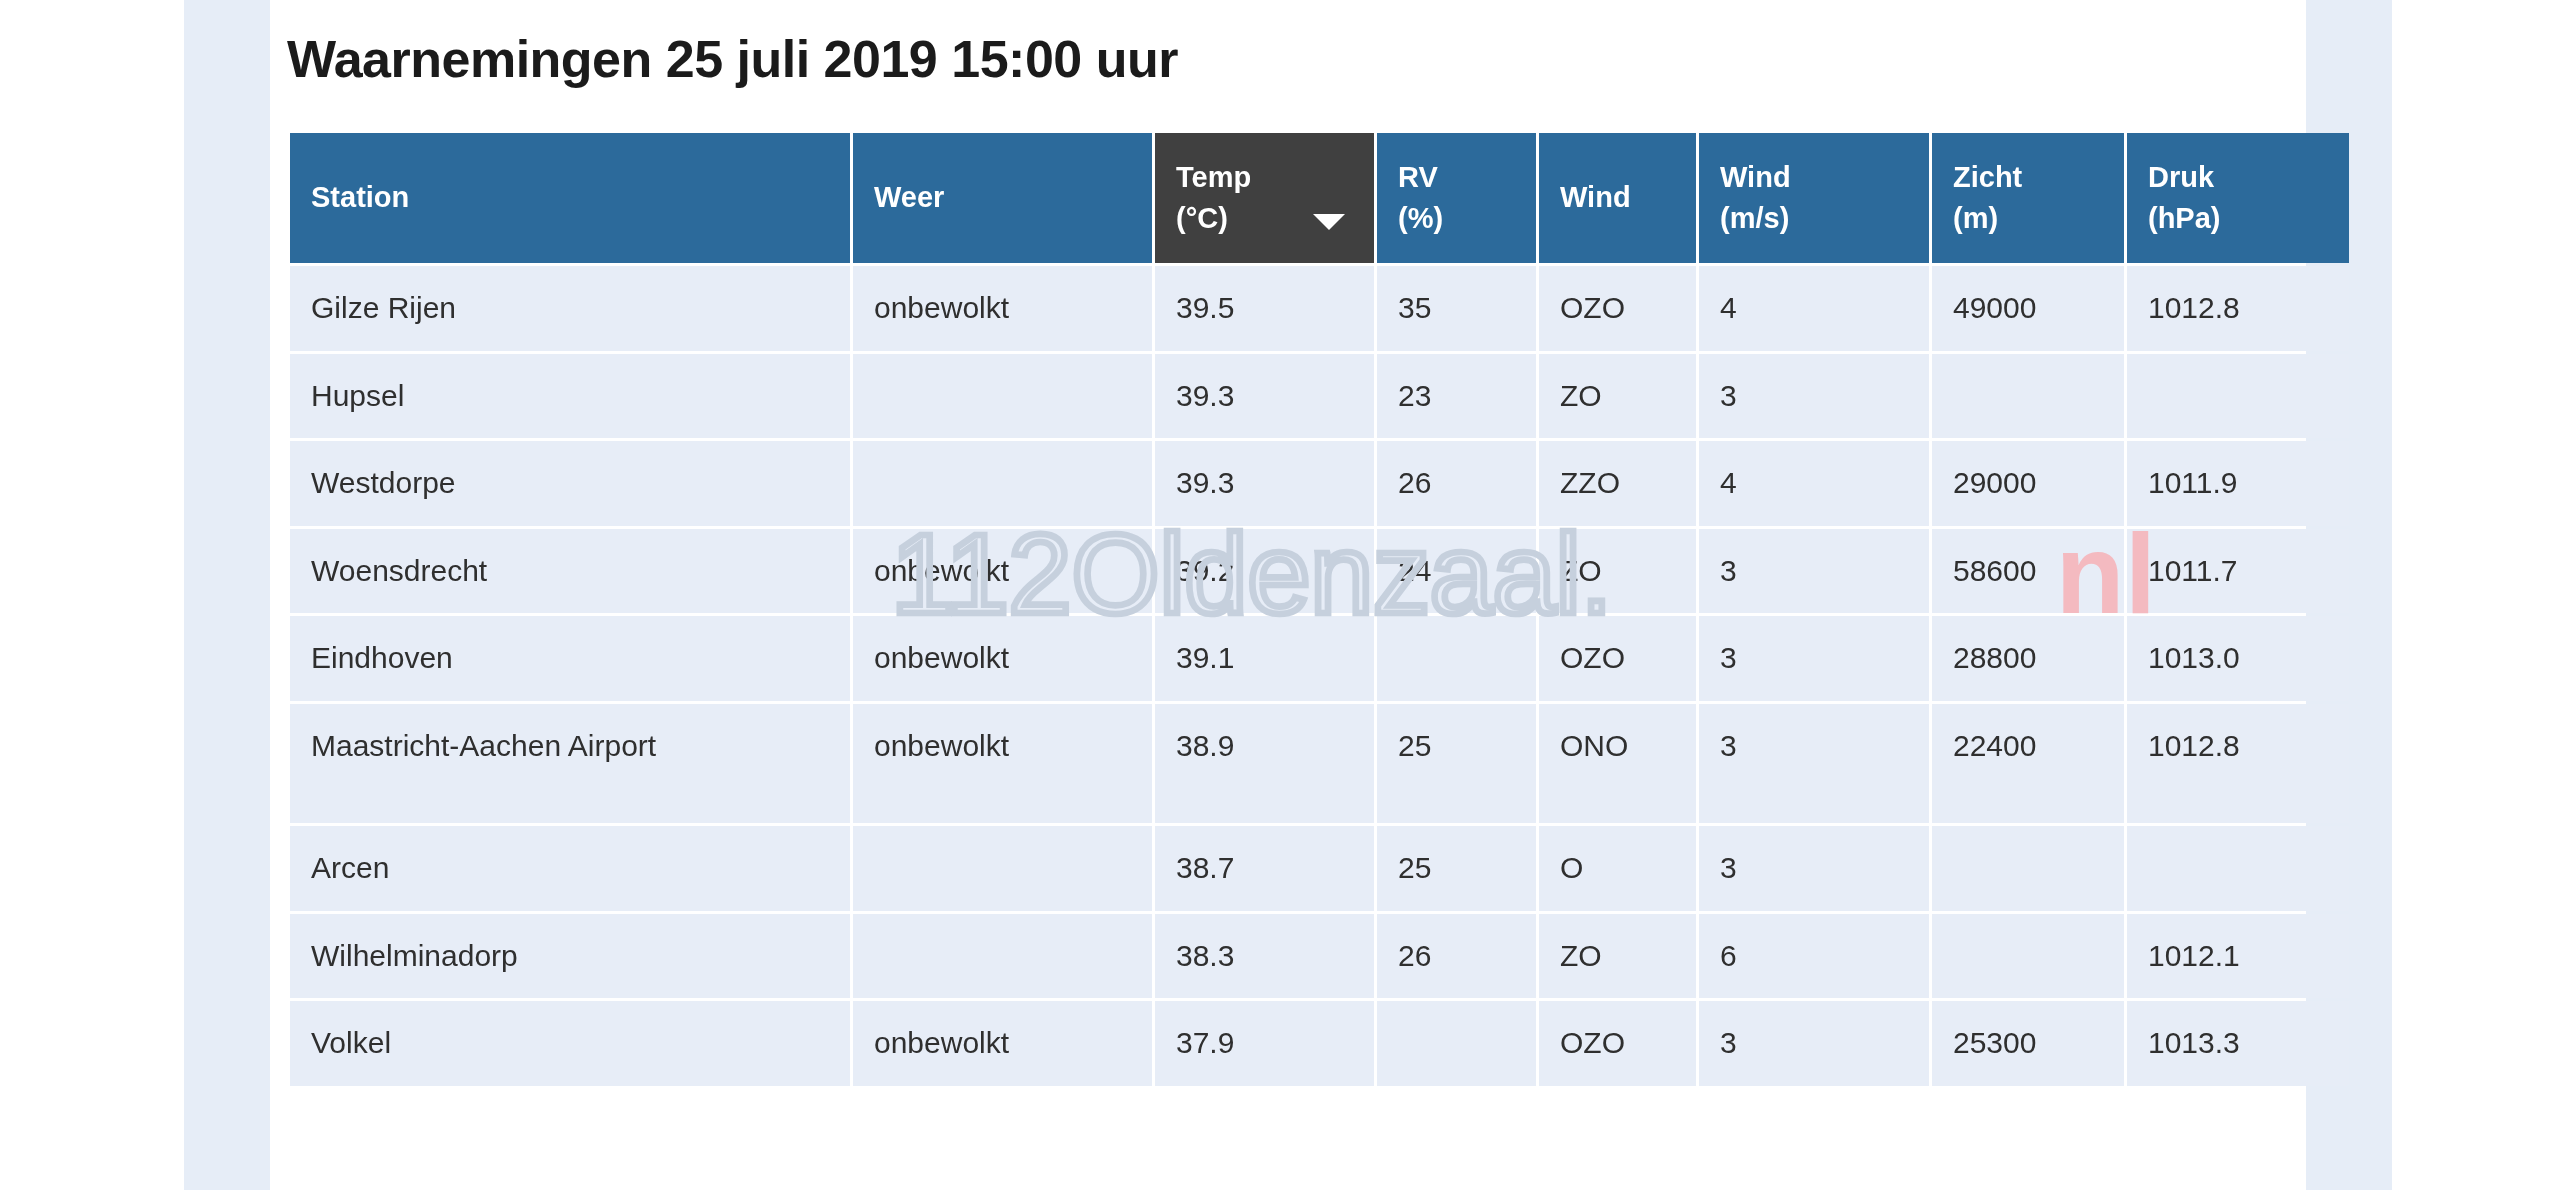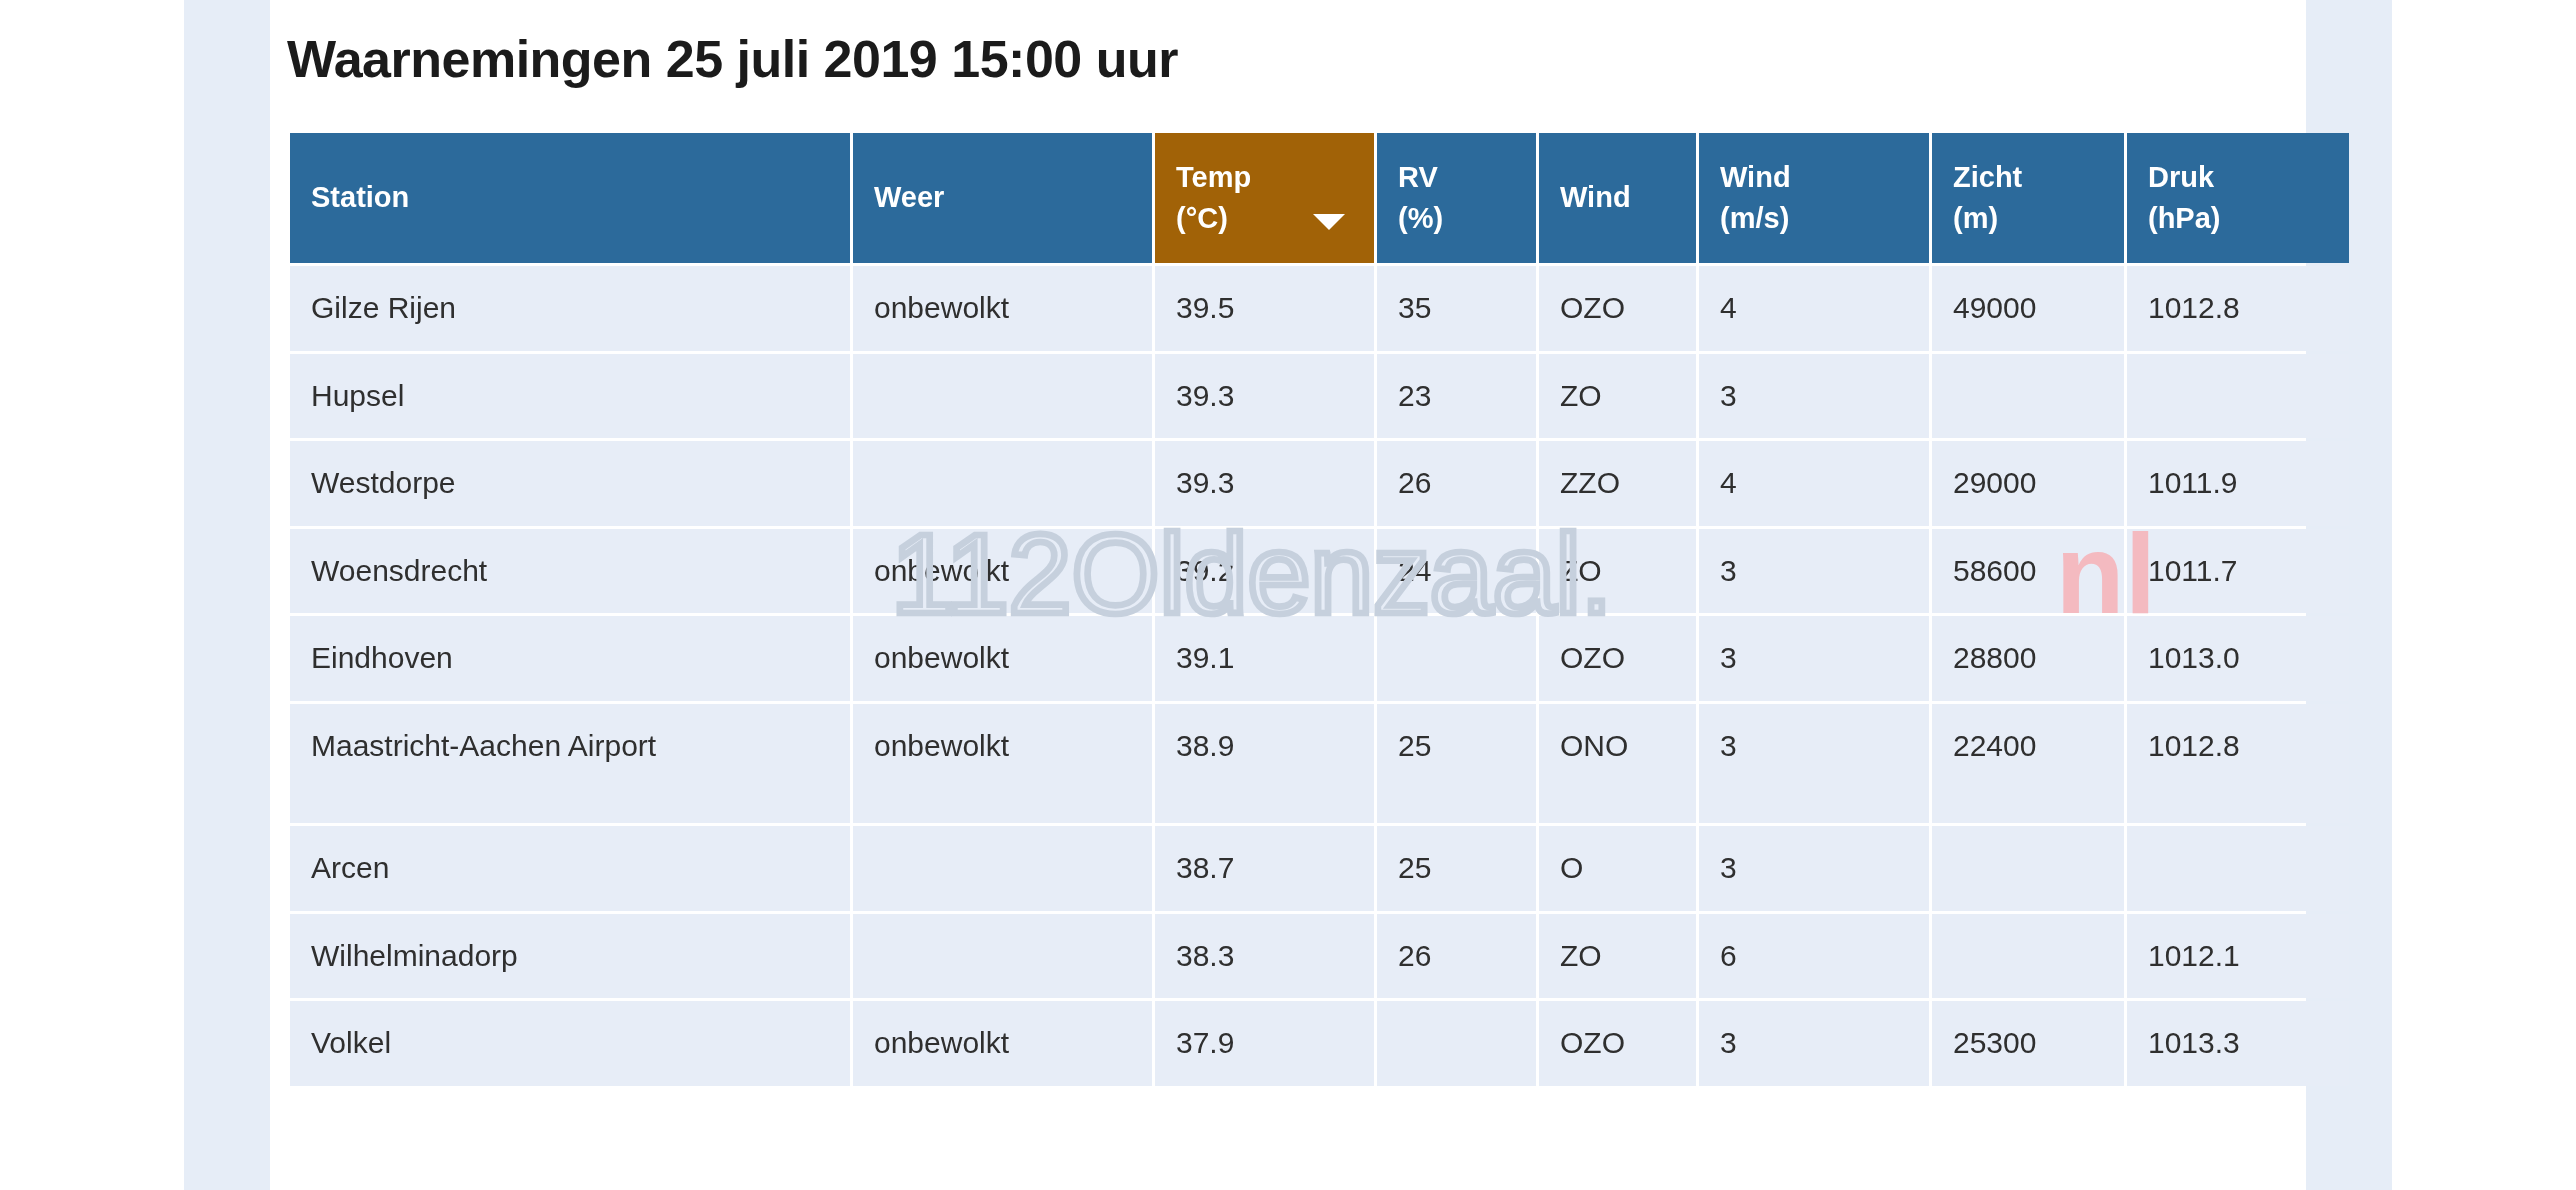--- a/index.html
+++ b/index.html
@@ -73,21 +73,21 @@
     font-size: 29px;
     font-weight: bold;
     text-align: left;
     vertical-align: middle;
     padding: 21px 21px;
     height: 130px;
     line-height: 1.42;
     position: relative;
   }
   table.obs th.sorted {
-    background: #a16207;
+    background: #404040;
   }
   table.obs th .sort-arrow {
     position: absolute;
     right: 29px;
     bottom: 33px;
     width: 0;
     height: 0;
     border-left: 16.3px solid transparent;
     border-right: 16.3px solid transparent;
     border-top: 16.3px solid #ffffff;

